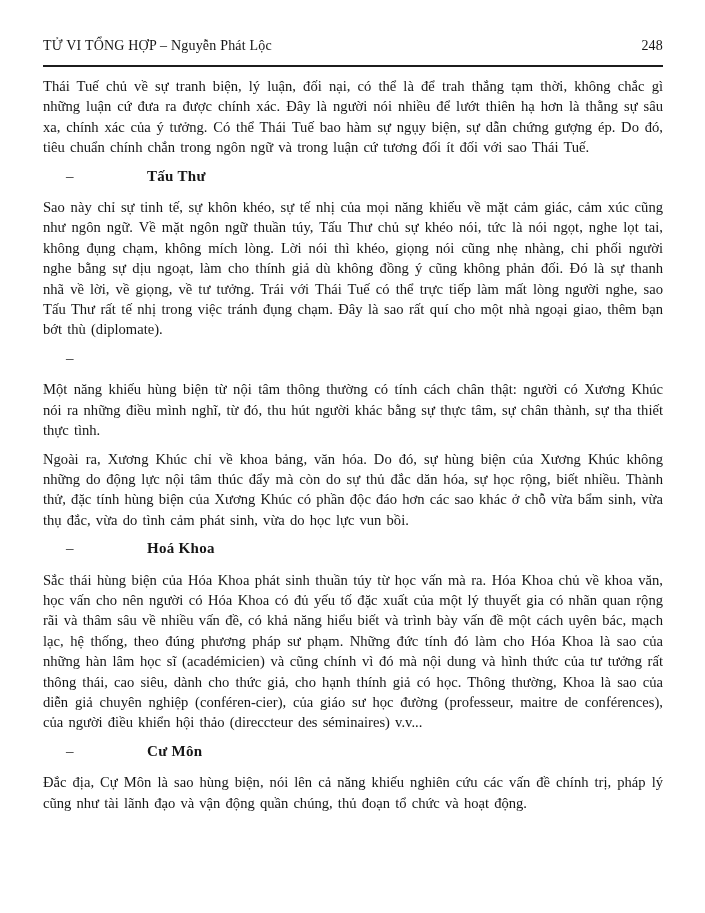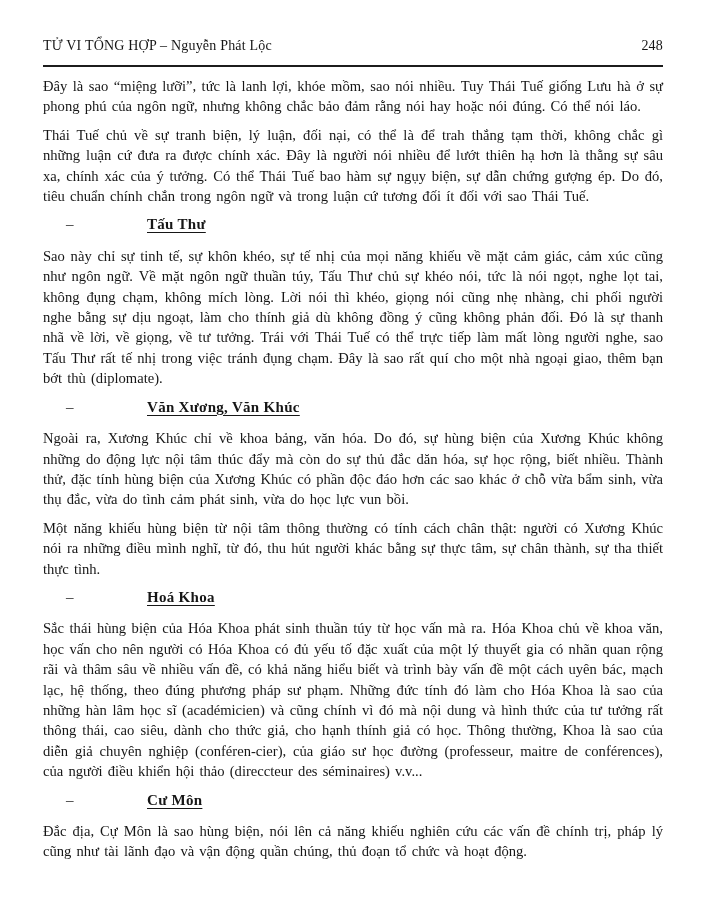--- a/index.html
+++ b/index.html
@@ -47,48 +47,45 @@
     margin: 7px 0 11px 0;
     font-size: 15px;
   }
   .heading .dash {
     margin-left: 23px;
     width: 81px;
     flex: 0 0 auto;
   }
   .heading .htext {
     font-weight: bold;
-    text-decoration: underline;
     text-underline-offset: 3px;
     letter-spacing: 0.3px;
   }
 </style>
 </head>
 <body>
 
 <div class="page">
   <div class="header">
     <span>TỬ VI TỔNG HỢP – Nguyễn Phát Lộc</span>
     <span>248</span>
   </div>
   <div class="rule"></div>
   <div class="content" id="content">
-      <p class="para">Đây là sao “miệng lưỡi”, tức là lanh lợi, khóe mồm, sao nói nhiều. Tuy Thái Tuế giống Lưu hà ở sự phong phú của ngôn ngữ, nhưng không chắc bảo đảm rằng nói hay hoặc nói đúng. Có thể nói láo.</p>
       <p class="para">Thái Tuế chủ về sự tranh biện, lý luận, đối nại, có thể là để trah thắng tạm thời, không chắc gì những luận cứ đưa ra được chính xác. Đây là người nói nhiều để lướt thiên hạ hơn là thằng sự sâu xa, chính xác của ý tưởng. Có thể Thái Tuế bao hàm sự ngụy biện, sự dẫn chứng gượng ép. Do đó, tiêu chuẩn chính chắn trong ngôn ngữ và trong luận cứ tương đối ít đối với sao Thái Tuế.</p>
       <div class="heading">
         <span class="dash">–</span>
         <span class="htext">Tấu Thư</span>
       </div>
       <p class="para">Sao này chỉ sự tinh tế, sự khôn khéo, sự tế nhị của mọi năng khiếu về mặt cảm giác, cảm xúc cũng như ngôn ngữ. Về mặt ngôn ngữ thuần túy, Tấu Thư chủ sự khéo nói, tức là nói ngọt, nghe lọt tai, không đụng chạm, không mích lòng. Lời nói thì khéo, giọng nói cũng nhẹ nhàng, chi phối người nghe bằng sự dịu ngoạt, làm cho thính giả dù không đồng ý cũng không phản đối. Đó là sự thanh nhã về lời, về giọng, về tư tưởng. Trái với Thái Tuế có thể trực tiếp làm mất lòng người nghe, sao Tấu Thư rất tế nhị trong việc tránh đụng chạm. Đây là sao rất quí cho một nhà ngoại giao, thêm bạn bớt thù (diplomate).</p>
       <div class="heading">
         <span class="dash">–</span>
-        <span class="htext">Văn Xương, Văn Khúc</span>
       </div>
+      <p class="para">Một năng khiếu hùng biện từ nội tâm thông thường có tính cách chân thật: người có Xương Khúc nói ra những điều mình nghĩ, từ đó, thu hút người khác bằng sự thực tâm, sự chân thành, sự tha thiết thực tình.</p>
       <p class="para">Ngoài ra, Xương Khúc chỉ về khoa bảng, văn hóa. Do đó, sự hùng biện của Xương Khúc không những do động lực nội tâm thúc đẩy mà còn do sự thủ đắc dăn hóa, sự học rộng, biết nhiều. Thành thử, đặc tính hùng biện của Xương Khúc có phần độc đáo hơn các sao khác ở chỗ vừa bẩm sinh, vừa thụ đắc, vừa do tình cảm phát sinh, vừa do học lực vun bồi.</p>
-      <p class="para">Một năng khiếu hùng biện từ nội tâm thông thường có tính cách chân thật: người có Xương Khúc nói ra những điều mình nghĩ, từ đó, thu hút người khác bằng sự thực tâm, sự chân thành, sự tha thiết thực tình.</p>
       <div class="heading">
         <span class="dash">–</span>
         <span class="htext">Hoá Khoa</span>
       </div>
       <p class="para">Sắc thái hùng biện của Hóa Khoa phát sinh thuần túy từ học vấn mà ra. Hóa Khoa chủ về khoa văn, học vấn cho nên người có Hóa Khoa có đủ yếu tố đặc xuất của một lý thuyết gia có nhãn quan rộng rãi và thâm sâu về nhiều vấn đề, có khả năng hiểu biết và trình bày vấn đề một cách uyên bác, mạch lạc, hệ thống, theo đúng phương pháp sư phạm. Những đức tính đó làm cho Hóa Khoa là sao của những hàn lâm học sĩ (académicien) và cũng chính vì đó mà nội dung và hình thức của tư tưởng rất thông thái, cao siêu, dành cho thức giả, cho hạnh thính giả có học. Thông thường, Khoa là sao của diễn giả chuyên nghiệp (conféren-cier), của giáo sư học đường (professeur, maitre de conférences), của người điều khiển hội thảo (direccteur des séminaires) v.v...</p>
       <div class="heading">
         <span class="dash">–</span>
         <span class="htext">Cư Môn</span>
       </div>
       <p class="para">Đắc địa, Cự Môn là sao hùng biện, nói lên cả năng khiếu nghiên cứu các vấn đề chính trị, pháp lý cũng như tài lãnh đạo và vận động quần chúng, thủ đoạn tổ chức và hoạt động.</p>

